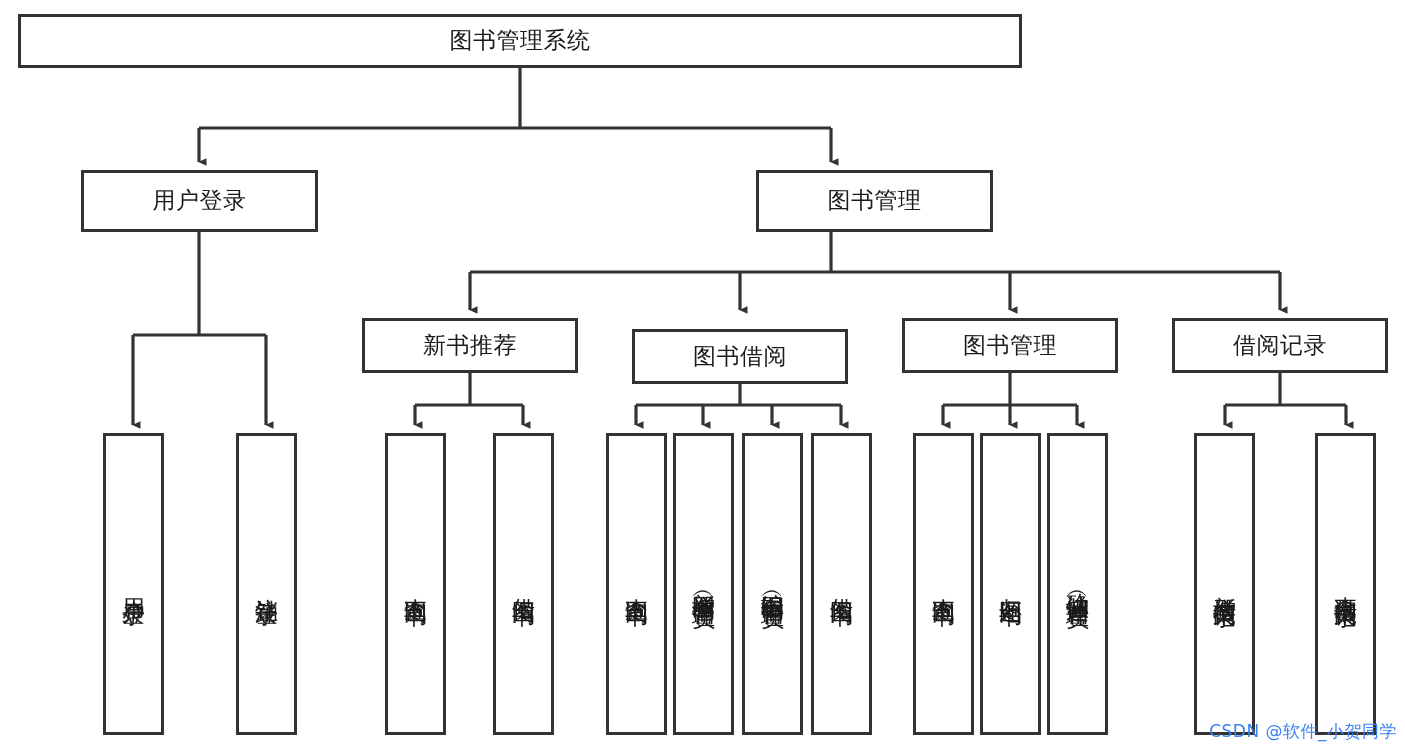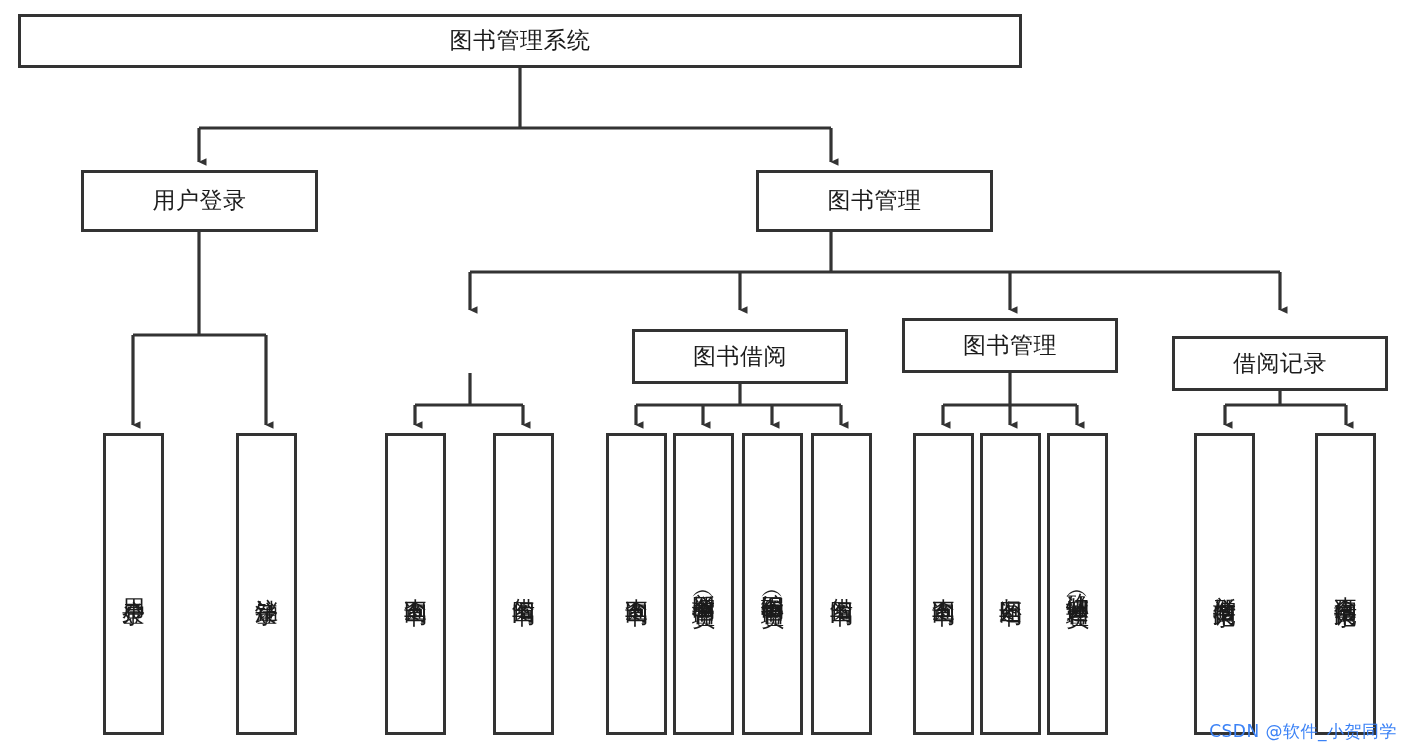--- a/index.html
+++ b/index.html
@@ -128,30 +128,33 @@
   </div>
 
   <div class="node-box" style="left:81px; top:170px; width:237px; height:62px;">
     <span class="node-label-h">用户登录</span>
   </div>
 
   <div class="node-box" style="left:744px; top:170px; width:237px; height:62px;margin-left:12px;">
     <span class="node-label-h">图书管理</span>
   </div>
 
+  <div class="node-box" style="left:362px; top:318px; width:216px; height:55px;">
+    <span class="node-label-h">新书推荐</span>
+  </div>
 
   <div class="node-box" style="left:632px; top:318px; width:216px; height:55px;margin-top:11px;">
     <span class="node-label-h">图书借阅</span>
   </div>
 
   <div class="node-box" style="left:902px; top:318px; width:216px; height:55px;">
     <span class="node-label-h">图书管理</span>
   </div>
 
-  <div class="node-box" style="left:1172px; top:336px; width:216px; height:55px;">
+  <div class="node-box" style="left:1172px; top:318px; width:216px; height:55px;">
     <span class="node-label-h">借阅记录</span>
   </div>
 
   <div class="node-box leaf-box" style="left:103px; top:433px; width:61px; height:302px;">
     <span class="node-label-v">用户登录</span>
   </div>
 
   <div class="node-box leaf-box" style="left:236px; top:433px; width:61px; height:302px;">
     <span class="node-label-v">注销登录</span>
   </div>

